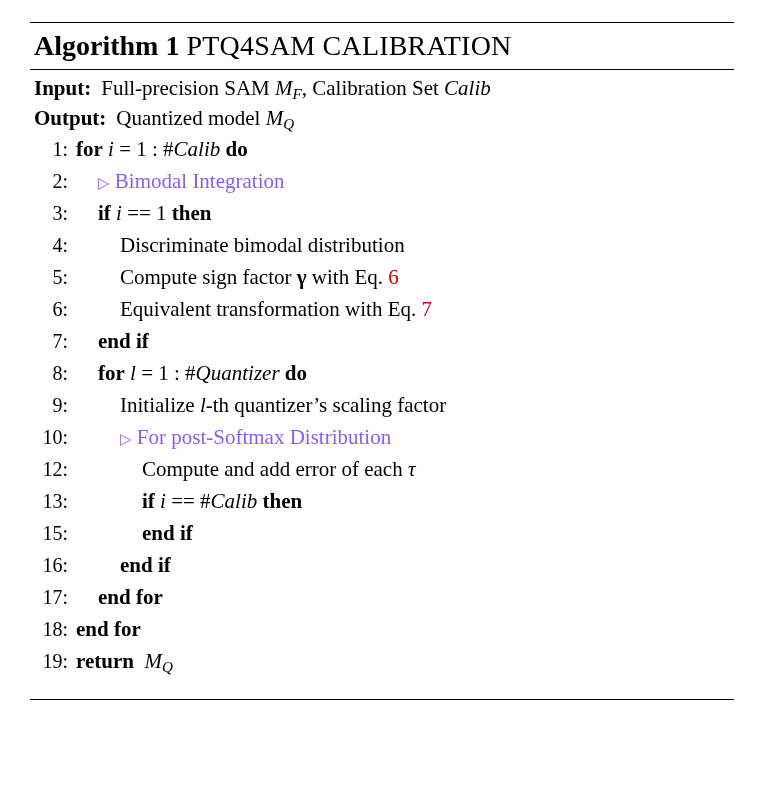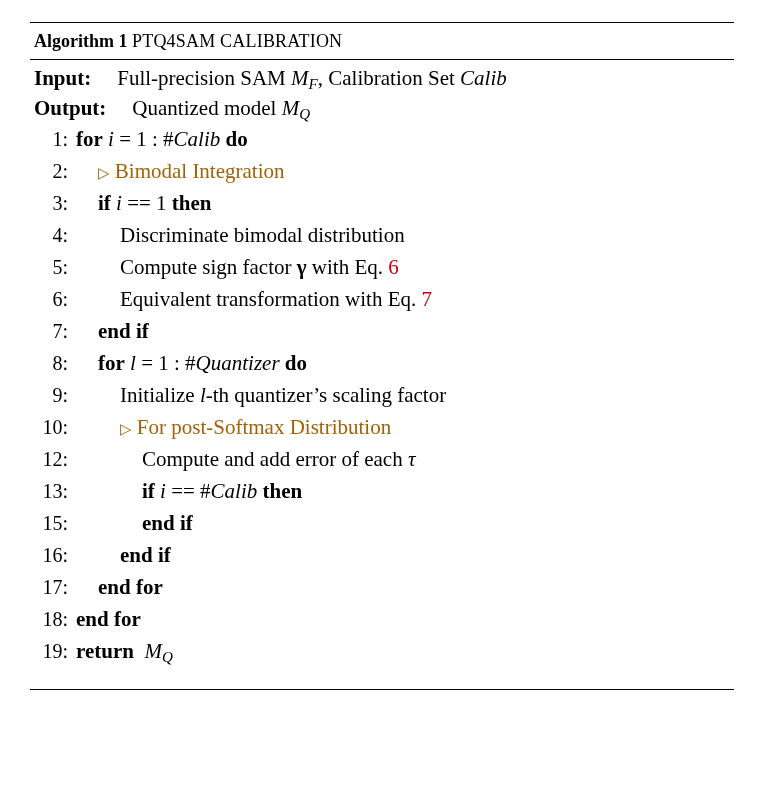--- a/index.html
+++ b/index.html
@@ -28,39 +28,38 @@
     height: 0;
   }
   .rule-thin {
     border: 0;
     border-top: 1.1px solid #000;
     margin: 0;
     height: 0;
   }
   .title-row {
     padding: 9px 4px 9px 4px;
-    font-size: 18px;
+    font-size: 28px;
     white-space: nowrap;
   }
   .alg-label {
     font-weight: bold;
   }
   .alg-title {
     font-variant: small-caps;
     letter-spacing: 0.2px;
   }
   .body-block {
     padding: 8px 2px 10px 2px;
   }
   .io-line {
     display: flex;
     align-items: baseline;
     margin: 0 0 6px 2px;
     white-space: nowrap;
-    gap: 16px;
   }
   .io-key {
     font-weight: bold;
     margin-right: 10px;
   }
   .line {
     display: flex;
     align-items: baseline;
     height: 32px;
     white-space: nowrap;
@@ -76,21 +75,21 @@
     flex: 1 1 auto;
   }
   .kw {
     font-weight: bold;
     text-align: right;
   }
   .math {
     font-style: italic;
   }
   .comment {
-    color: #a16207;
+    color: #8b5cf6;
   }
   .eqref {
     color: #cc0000;
   }
   .sub {
     font-size: 0.72em;
     vertical-align: -0.28em;
     font-style: italic;
   }
   .i1 { padding-left: 22px; }

